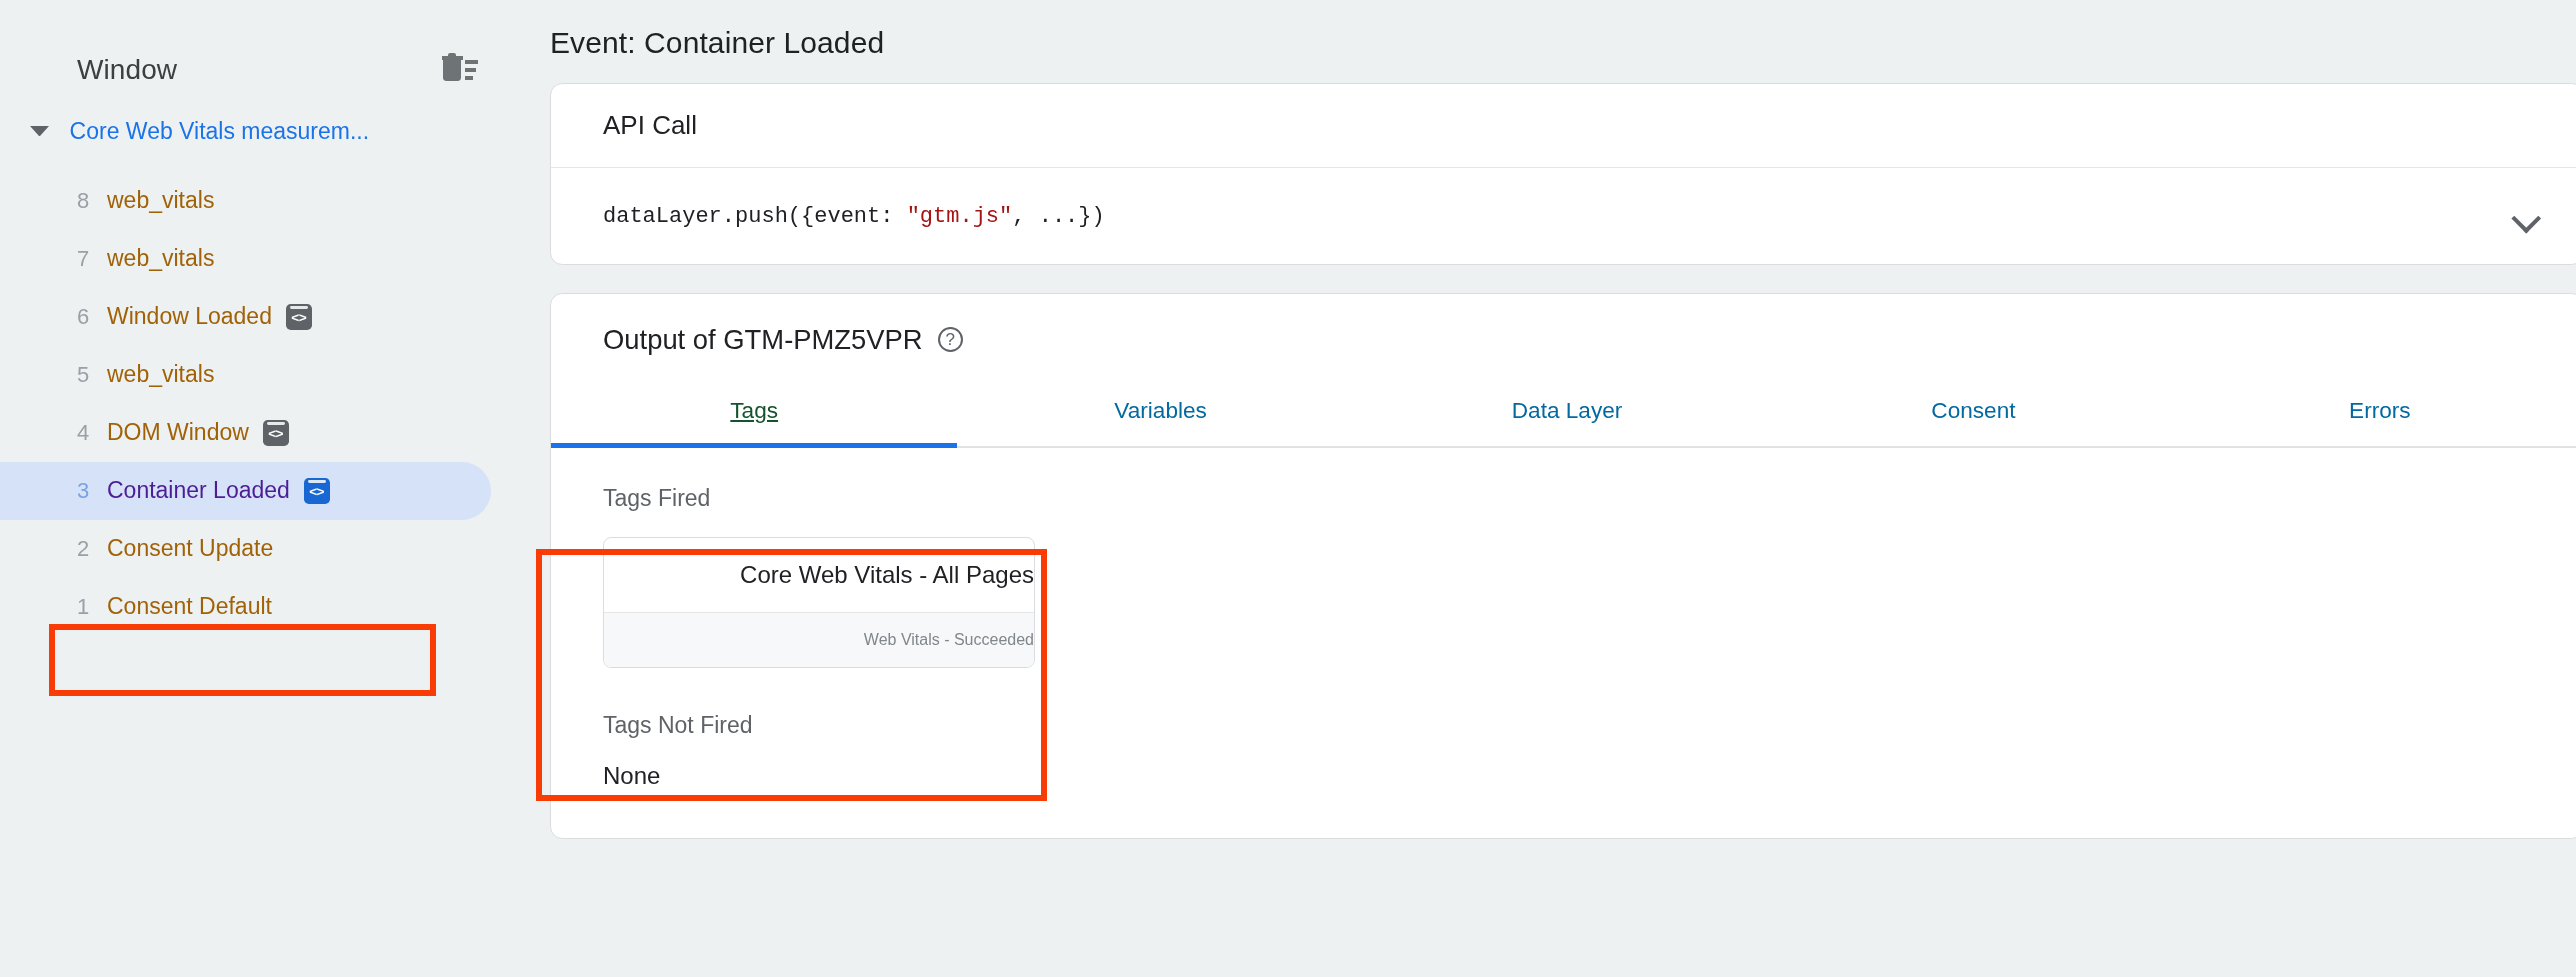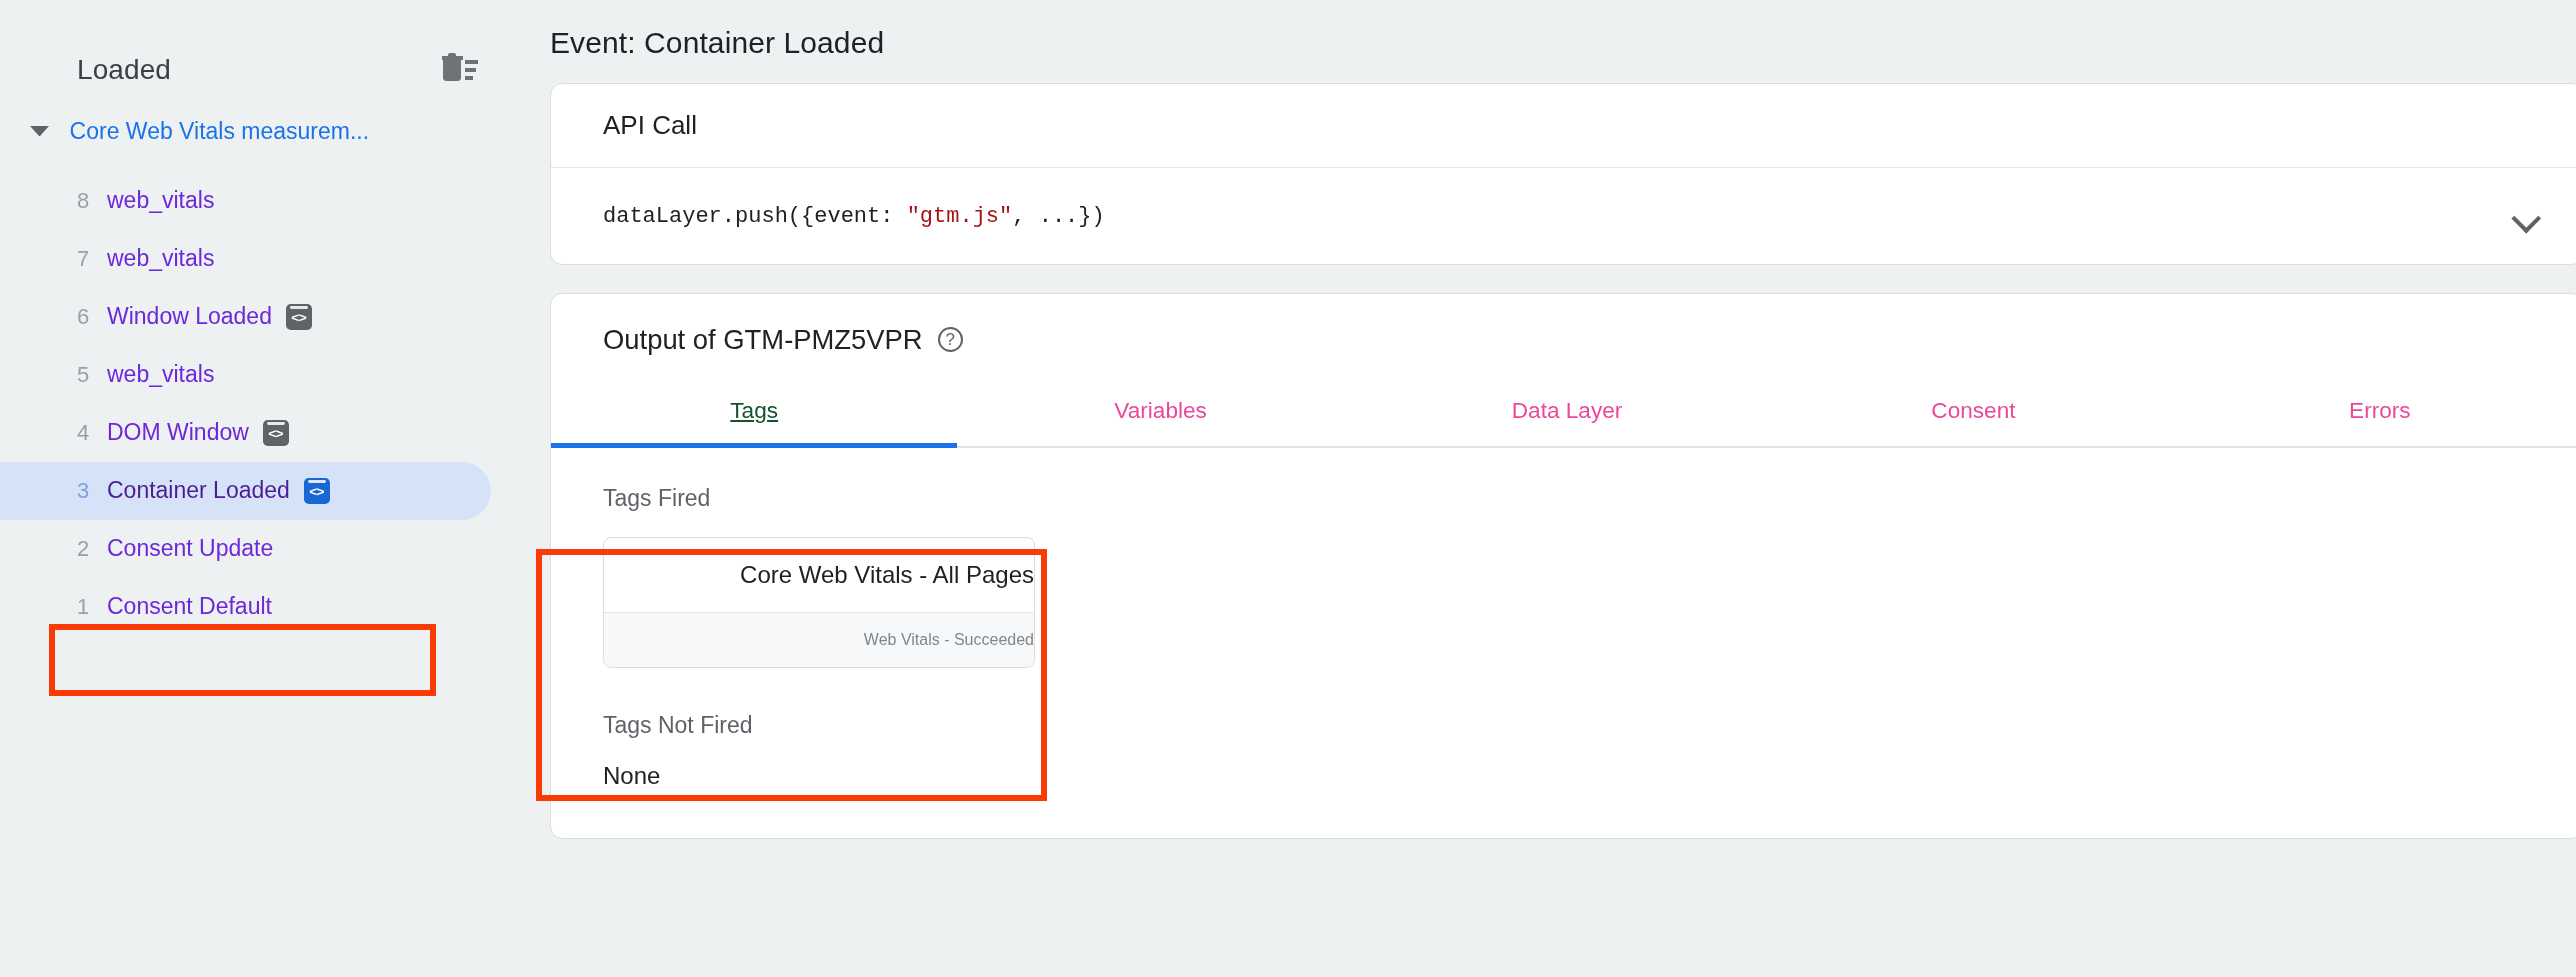--- a/index.html
+++ b/index.html
@@ -109,21 +109,21 @@
     cursor: pointer;
   }
   .event-row .idx {
     font-size: 22px;
     color: #9aa0a6;
     width: 30px;
     flex: 0 0 30px;
   }
   .event-row .lbl {
     font-size: 23px;
-    color: #6d28d9;
+    color: #a16207;
     white-space: nowrap;
   }
   .event-row.selected {
     background: #d5e2f8;
     border-radius: 0 30px 30px 0;
     width: 491px;
   }
   .event-row.selected .idx { color: #7aa3e0; }
   .event-row.selected .lbl { color: #4c1d95; }
 
@@ -238,21 +238,21 @@
   }
   .tabs {
     display: flex;
     position: relative;
     border-bottom: 2.1px solid #e0e2e4;
   }
   .tab {
     flex: 1 1 0;
     text-align: center;
     font-size: 22.6px;
-    color: #ec4899;
+    color: #0369a1;
     padding: 15px 0 22px 0;
     cursor: pointer;
     position: relative;
   }
   .tab.active { color: #14532d; text-decoration: underline; }
   .tab.active::after {
     content: "";
     position: absolute;
     left: 0; right: 0; bottom: -2.1px;
     height: 4.8px;
@@ -302,21 +302,21 @@
   }
 </style>
 </head>
 <body>
 
 <div id="app">
 
   <div id="sidebar">
 
     <div class="sidebar-header">
-      <div class="sidebar-title">Loaded</div>
+      <div class="sidebar-title">Window</div>
       <div class="delete-sweep">
         <div class="ds-handle"></div>
         <div class="ds-lid"></div>
         <div class="ds-can"></div>
         <div class="ds-line ds-l1"></div>
         <div class="ds-line ds-l2"></div>
         <div class="ds-line ds-l3"></div>
       </div>
     </div>
 

